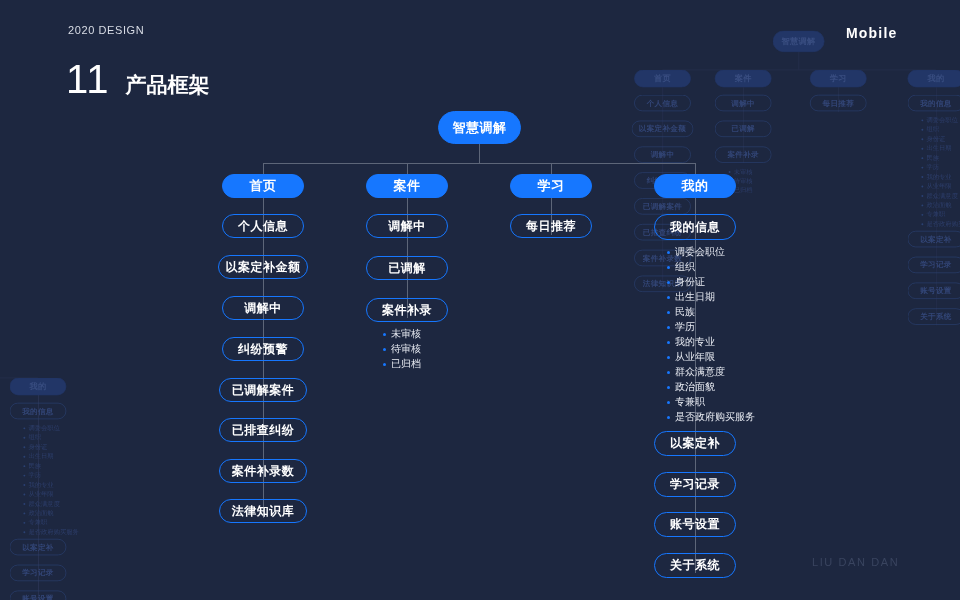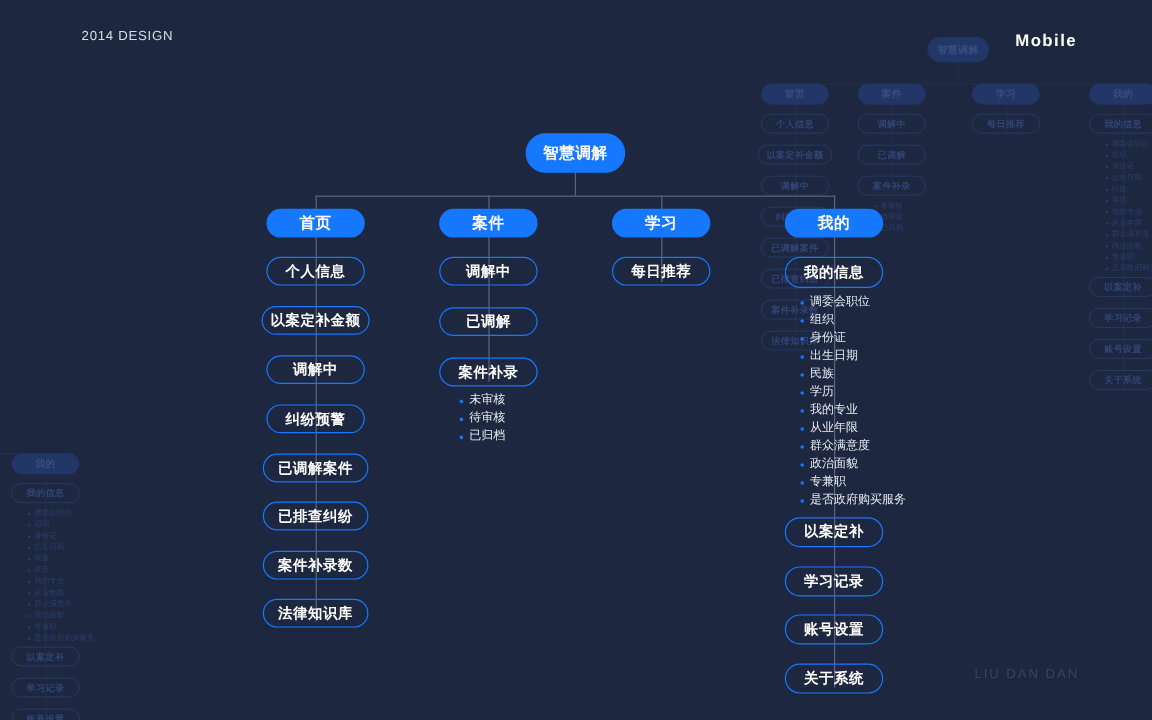--- a/index.html
+++ b/index.html
@@ -256,21 +256,25 @@
         <div class="bullet"><span class="dot"></span>专兼职</div>
         <div class="bullet"><span class="dot"></span>是否政府购买服务</div>
       </div>
       <div class="node outline" style="left:412px; top:430px; width:90px; height:26px;">以案定补</div>
       <div class="node outline" style="left:412px; top:471px; width:90px; height:26px;">学习记录</div>
       <div class="node outline" style="left:412px; top:512px; width:90px; height:26px;">账号设置</div>
 
     </div>
   </div>
 
-  <div class="hdr-eyebrow">2014 DESIGN</div>
+  <div class="hdr-eyebrow">2020 DESIGN</div>
+  <div class="hdr-row">
+    <div class="hdr-num">11</div>
+    <div class="hdr-title">产品框架</div>
+  </div>
   <div class="mobile-label">Mobile</div>
   <div class="watermark">LIU DAN DAN</div>
 
   <div class="tree">
 
     <div class="line-v" style="left:479px; top:143px; height:20px;"></div>
     <div class="line-h" style="left:263px; top:163px; width:433px;"></div>
     <div class="line-v" style="left:263px; top:163px; height:14px;"></div>
     <div class="line-v" style="left:407px; top:163px; height:14px;"></div>
     <div class="line-v" style="left:551px; top:163px; height:14px;"></div>

